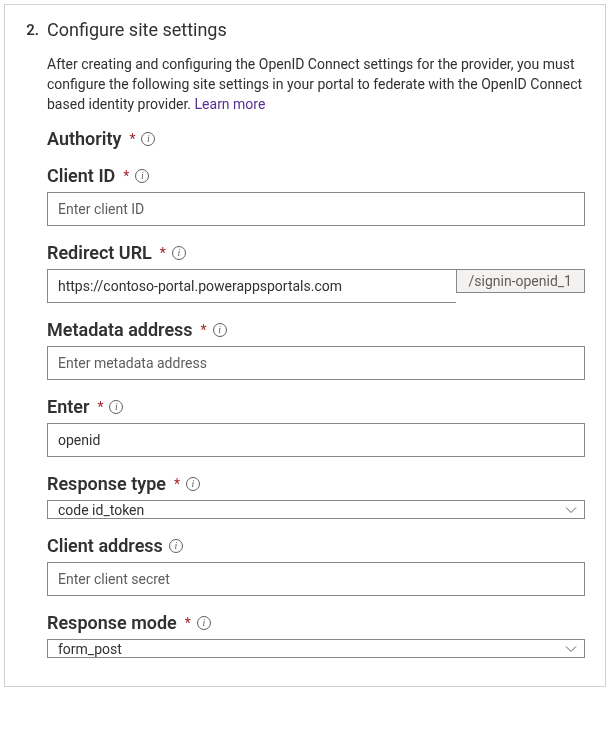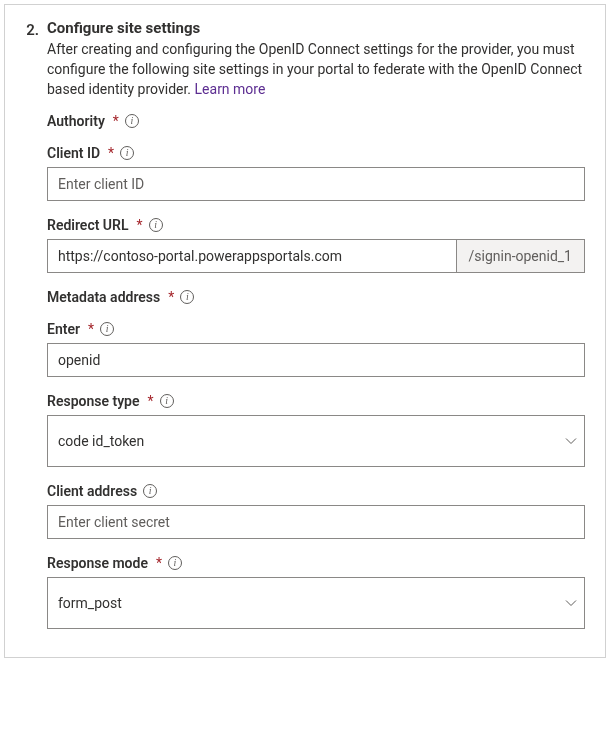--- a/index.html
+++ b/index.html
@@ -12,47 +12,47 @@
     width: 610px;
   }
   .panel {
     border: 1px solid #d1d1d1;
     margin: 4px;
     padding: 14px 20px 18px 20px;
   }
   .step-row { display:flex; gap:8px; }
   .step-num { font-weight:600; font-size:15px; line-height:22px; min-width:14px; text-align:right; }
   .step-body { flex:1; }
-  .step-title { font-weight:700; font-size:15px; margin-bottom:2px; }
+  .step-title { font-weight:400; font-size:18px; margin-bottom:14px; }
   .step-desc { font-size:14px; color:#323130; line-height:20px; margin-bottom:14px; }
   .learn-link { color:#5c2d91; cursor:pointer; }
   .field { margin-bottom:16px; }
   .field-label-row { display:flex; align-items:center; gap:6px; margin-bottom:6px; }
-  .field-label { font-weight:600; font-size:14px; color:#323130; }
+  .field-label { font-weight:600; font-size:18px; color:#323130; }
   .req { color:#a4262c; margin-left:2px; }
   .info-icon {
     width:14px; height:14px; display:inline-flex; align-items:center; justify-content:center;
     border:1px solid #605e5c; border-radius:50%; font-size:10px; line-height:1;
     color:#605e5c; font-style:italic; font-family:Georgia, serif; cursor:default;
   }
   .text-input {
     width:100%; height:34px; border:1px solid #8a8886; padding:0 10px;
     font-size:14px; font-family:inherit; color:#323130; background:#fff; outline:none;
   }
   .text-input::placeholder { color:#605e5c; }
   .addon-row { display:flex; }
   .addon-row .text-input { flex:1; border-right:none; }
   .addon {
-    display:flex; align-items:center; padding:0 12px; height:34px;
+    display:flex; align-items:center; padding:0 12px; height:24px;
     border:1px solid #8a8886; background:#f3f2f1; font-size:14px; color:#605e5c;
     white-space:nowrap;
   }
   .select-wrap { position:relative; width:100%; }
   .select {
-    width:100%; height:52px; border:1px solid #8a8886; padding:0 10px;
+    width:100%; height:19px; border:1px solid #8a8886; padding:0 10px;
     font-size:14px; display:flex; align-items:center; background:#fff; cursor:pointer;
   }
   .chevron {
     position:absolute; right:10px; top:50%; transform:translateY(-60%);
     width:10px; height:10px; pointer-events:none;
   }
   .chevron svg { display:block; }
 </style>
 </head>
 <body>
@@ -95,20 +95,21 @@
           <div class="addon">/signin-openid_1</div>
         </div>
       </div>
 
       <div class="field">
         <div class="field-label-row">
           <span class="field-label">Metadata address</span>
           <span class="req">*</span>
           <span class="info-icon">i</span>
         </div>
+        <input class="text-input" type="text" placeholder="Enter metadata address" style="">
       </div>
 
       <div class="field">
         <div class="field-label-row">
           <span class="field-label">Enter</span>
           <span class="req">*</span>
           <span class="info-icon">i</span>
         </div>
         <input class="text-input" type="text" value="openid" style="">
       </div>

